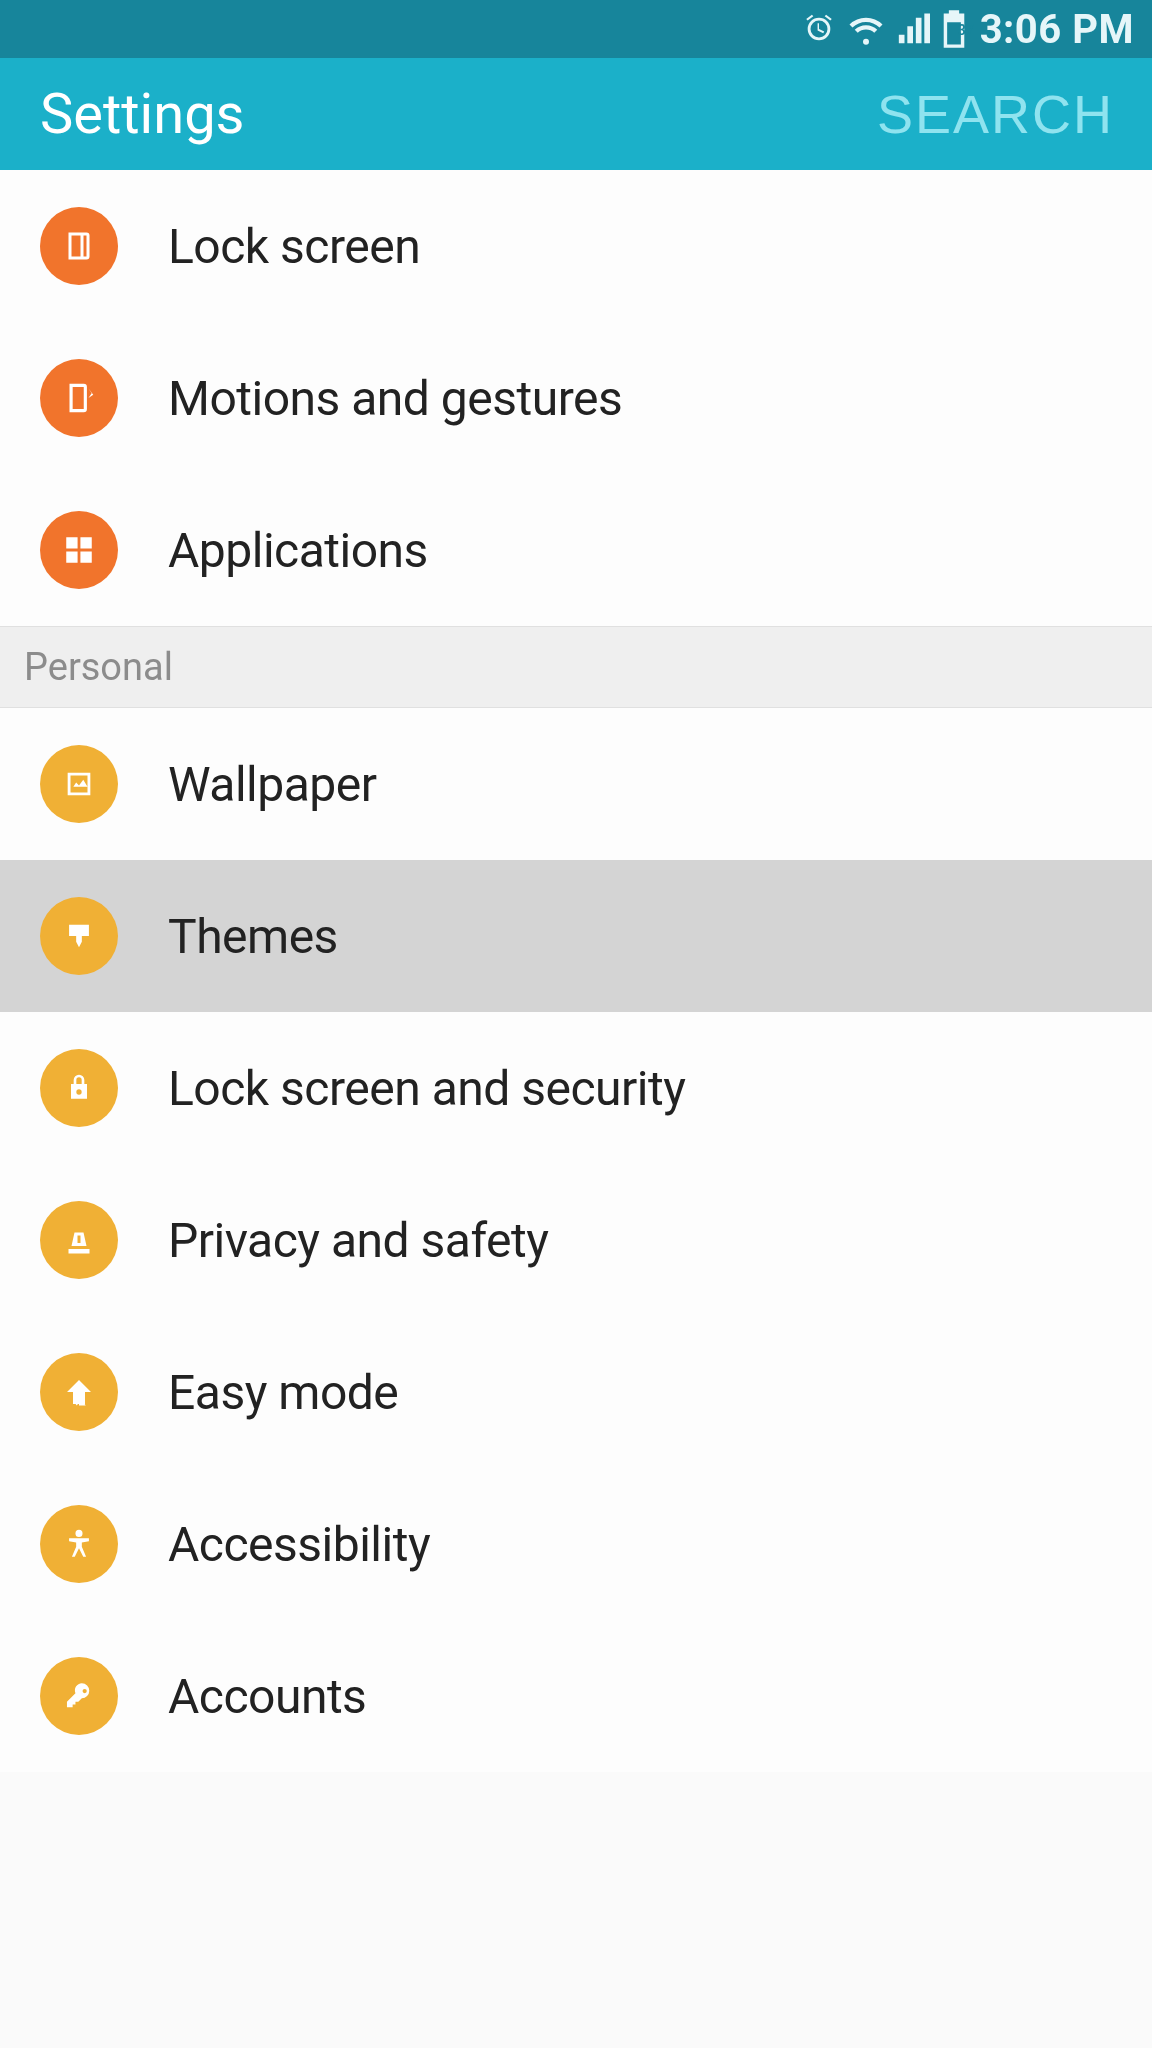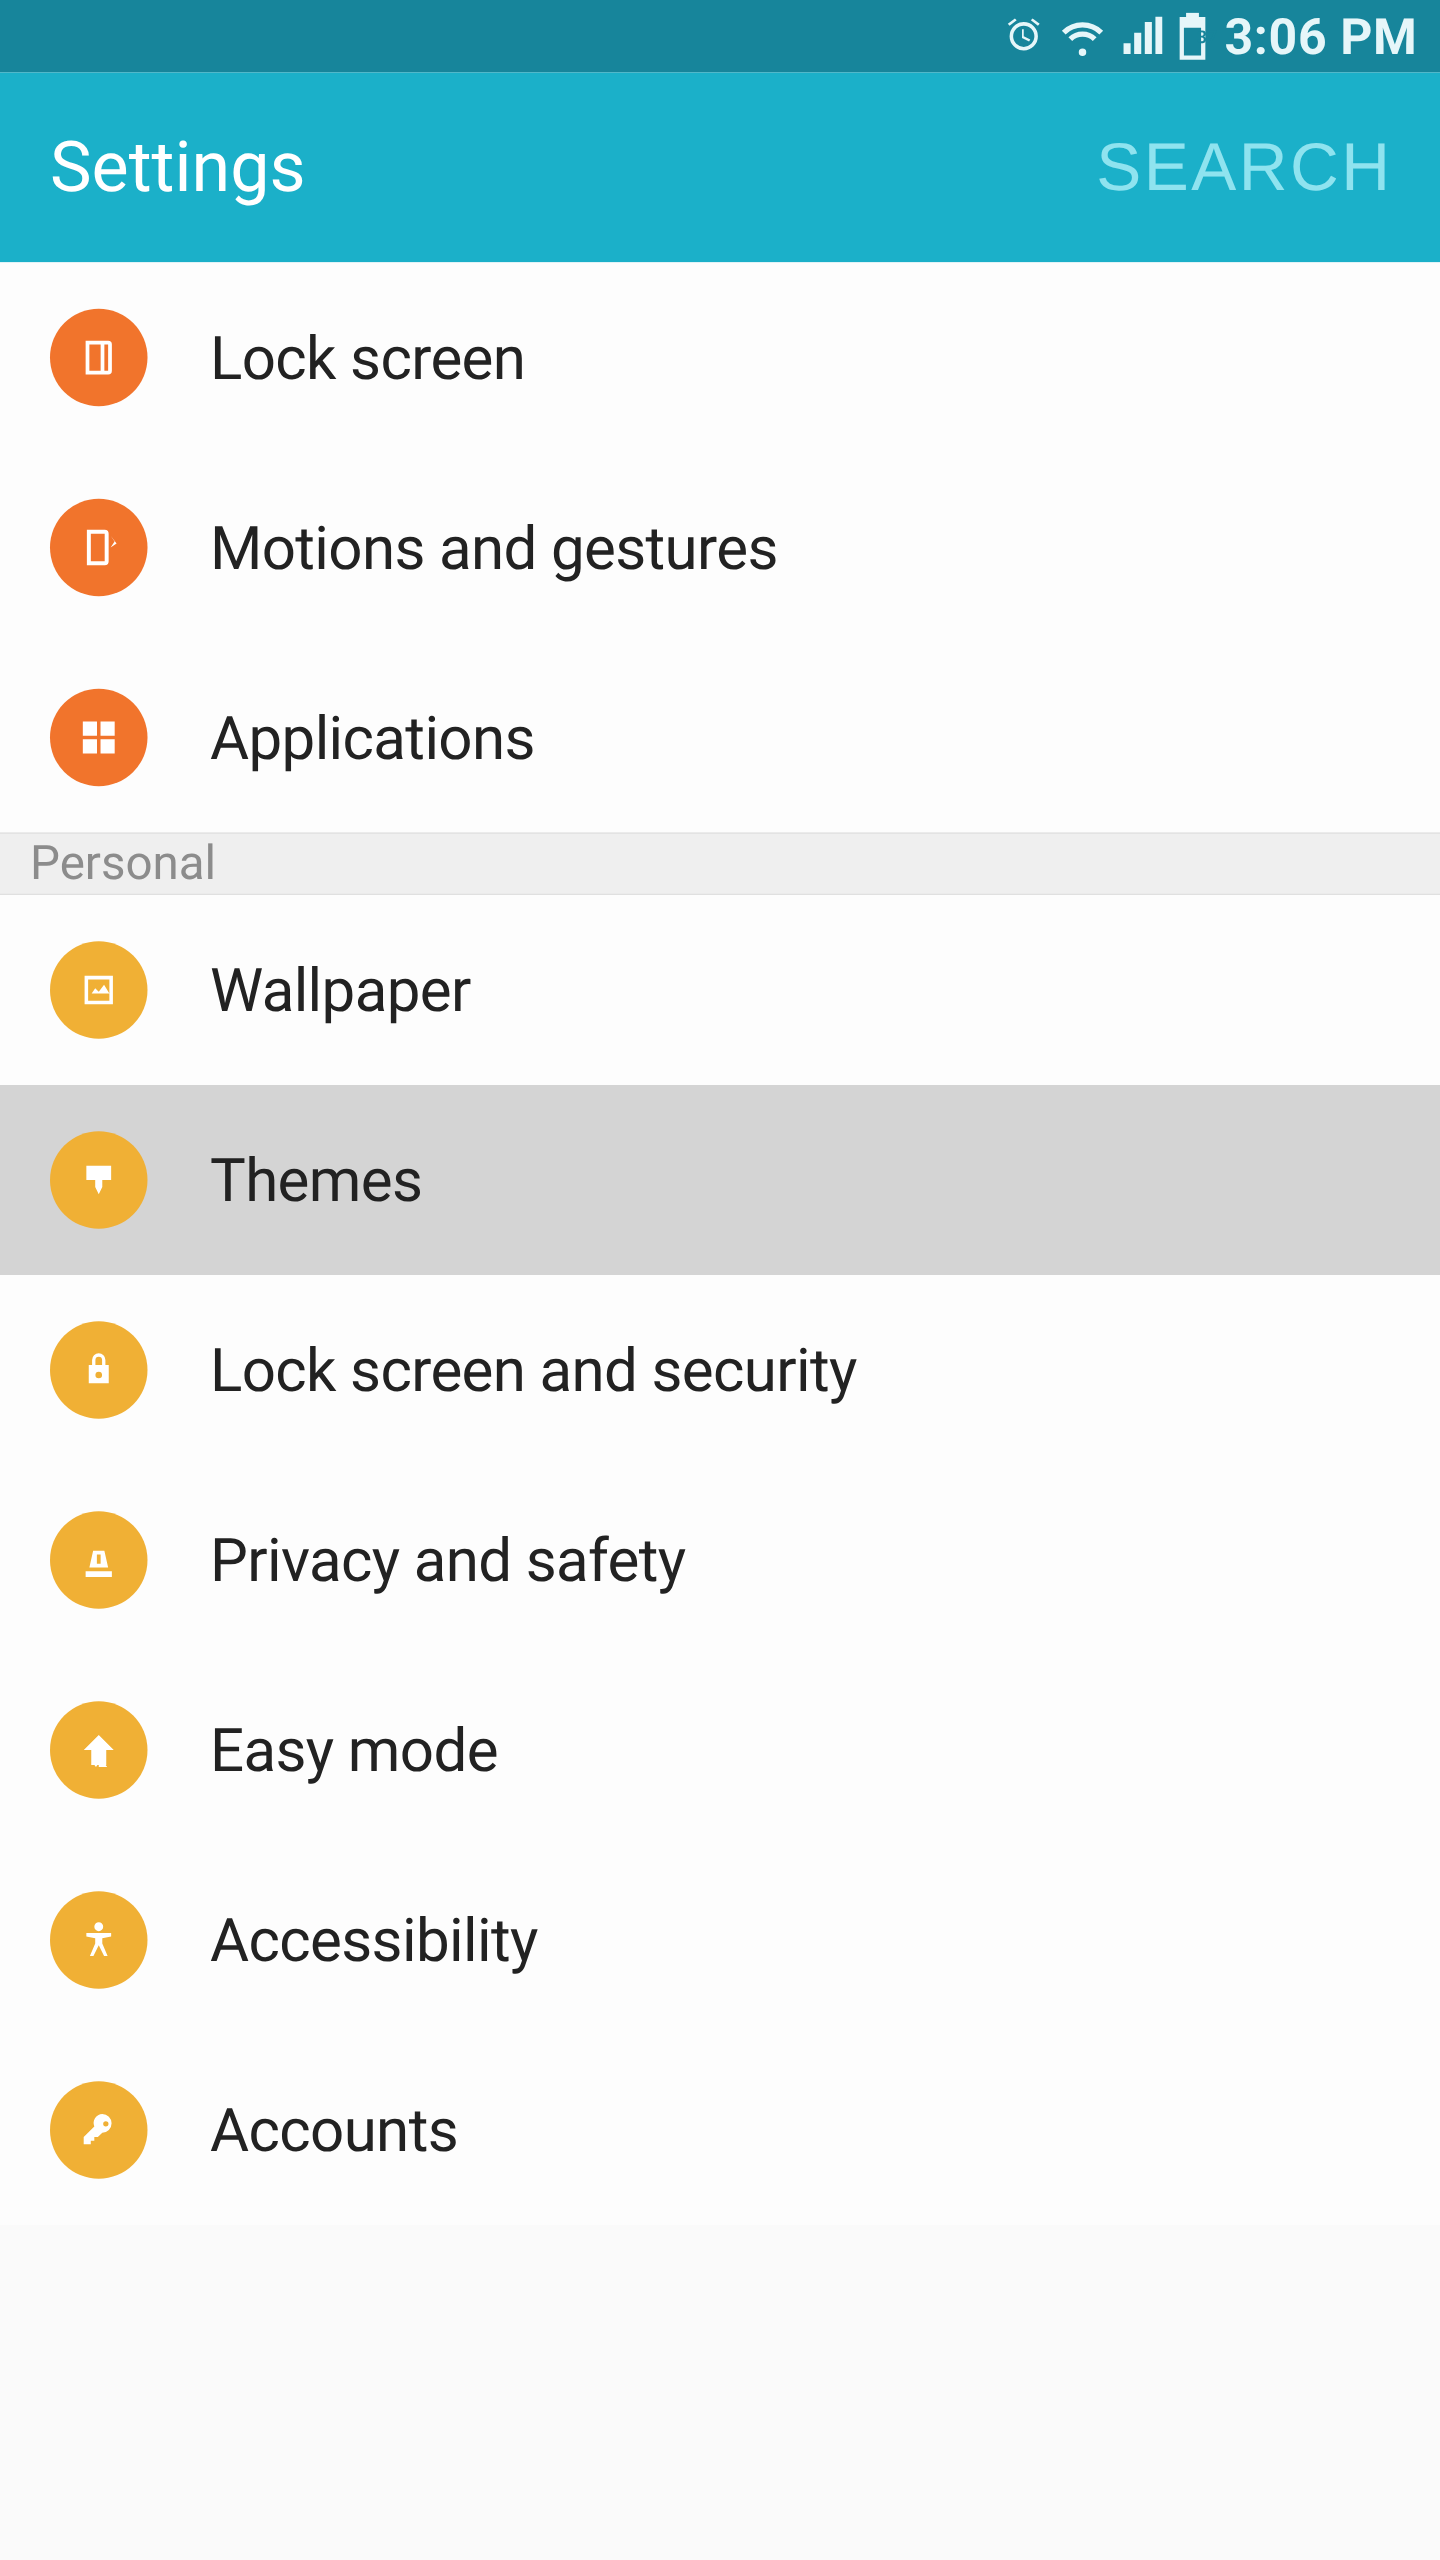--- a/index.html
+++ b/index.html
@@ -26,21 +26,21 @@
     align-items: center;
     gap: 12px;
   }
   .clock {
     font-size: 40px;
     font-weight: 700;
     letter-spacing: 0.5px;
   }
   .app-bar {
     background: #1bb0c9;
-    height: 152px;
+    height: 112px;
     display: flex;
     align-items: center;
     justify-content: space-between;
     padding: 0 38px 0 40px;
   }
   .app-title {
     color: #ffffff;
     font-size: 56px;
     font-weight: 400;
   }
@@ -53,21 +53,21 @@
     border: none;
     cursor: pointer;
   }
   .list {
     background: #fdfdfd;
   }
   .section-header {
     background: #efefef;
     color: #8c8c8c;
     font-size: 38px;
-    padding: 2px 24px;
+    padding: 18px 24px;
     border-top: 1px solid #e0e0e0;
     border-bottom: 1px solid #e0e0e0;
   }
   .list-item {
     display: flex;
     align-items: center;
     height: 152px;
     padding-left: 40px;
     background: #fdfdfd;
     cursor: pointer;

